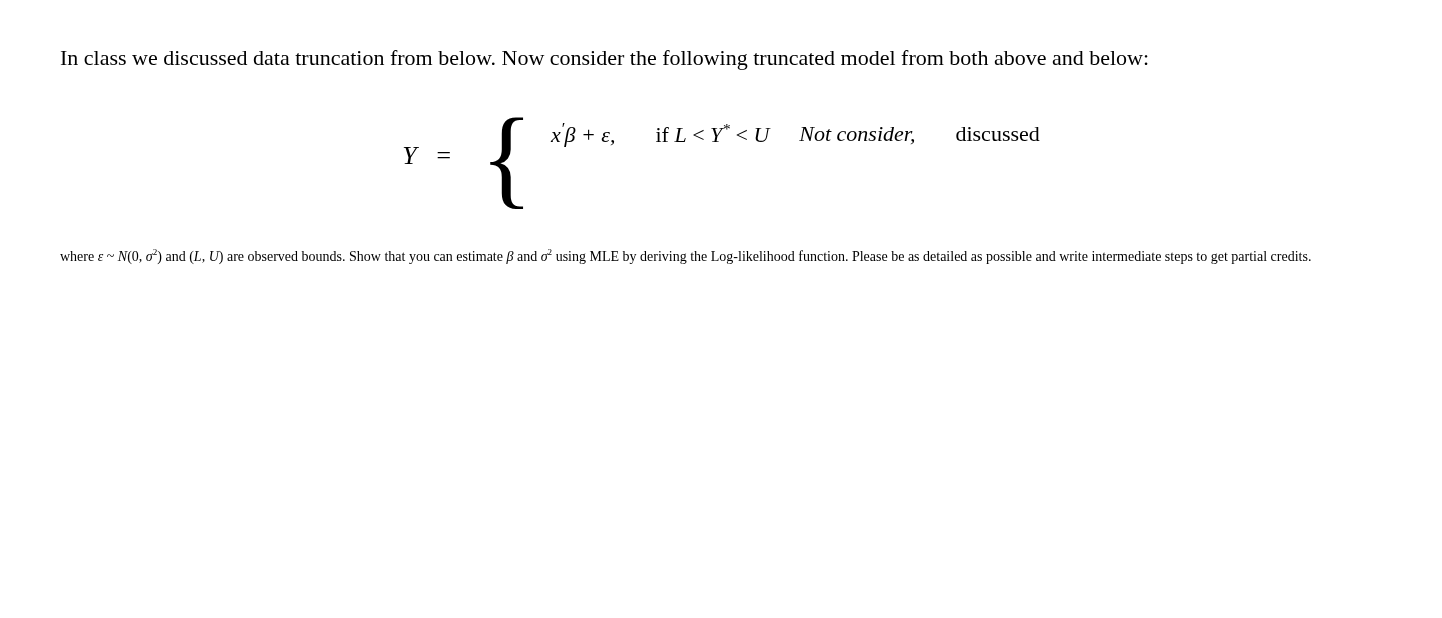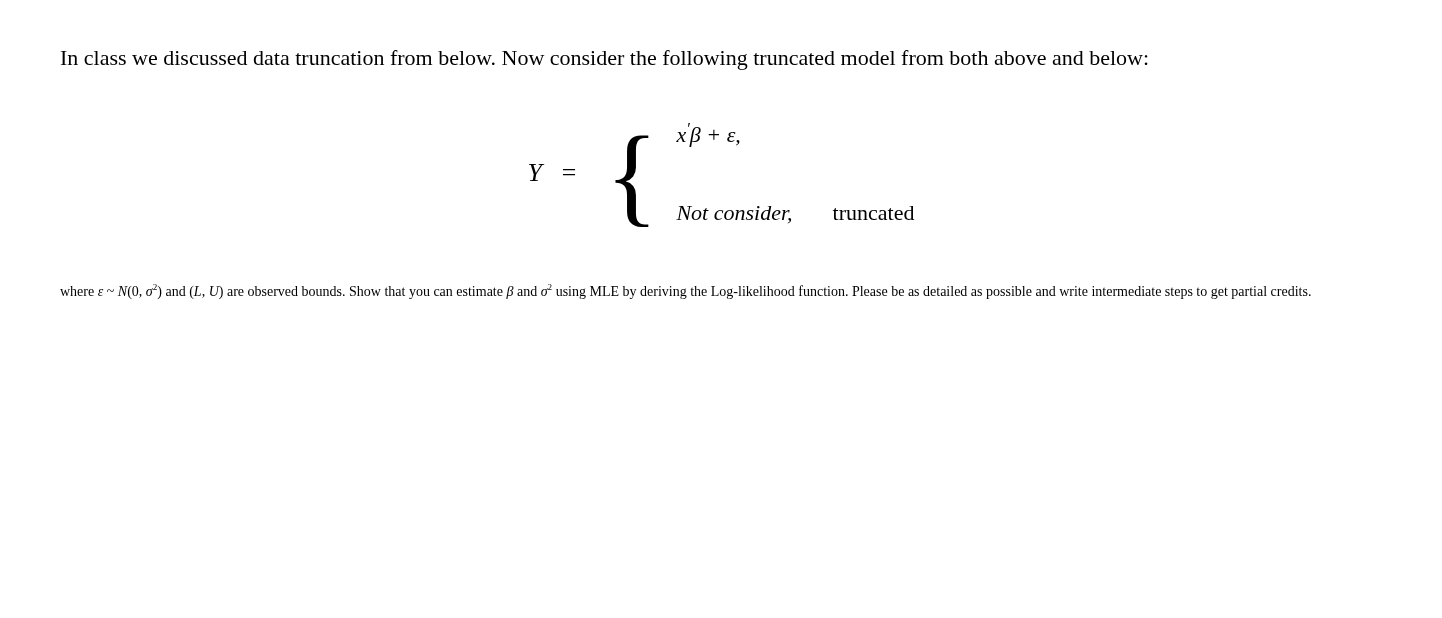--- a/index.html
+++ b/index.html
@@ -57,23 +57,23 @@
       line-height: 0.85;
       font-weight: 300;
       display: flex;
       align-items: center;
       color: #000;
       margin-top: 5px;
     }
 
     .cases-lines {
       display: flex;
-      flex-direction: column;
+      flex-direction: row;
       justify-content: center;
-      gap: 42px;
+      gap: 30px;
       padding: 10px 0;
     }
 
     .case-line {
       display: flex;
       align-items: baseline;
       gap: 40px;
       font-size: 22px;
     }
 
@@ -112,27 +112,30 @@
 
   <div class="brace-container">
     <div class="big-brace">{</div>
 
     <div class="cases-lines">
 
       <div class="case-line">
         <span class="case-expr">
           <i>x</i><span style="font-style:italic; font-size:0.75em; vertical-align:super;">′</span><i>β</i> + <i>ε</i>,
         </span>
+        <span class="case-cond">
+          if <i>L</i> &lt; <i>Y</i><span style="font-style:italic; font-size:0.7em; vertical-align:super;">*</span> &lt; <i>U</i>
+        </span>
       </div>
 
       <div class="case-line">
         <span class="case-expr">
           Not consider,
         </span>
-        <span class="case-cond">truncated</span>
+        <span class="case-cond">discussed</span>
       </div>
     </div>
   </div>
 </div>
 
 <p class="conclusion-paragraph">
   where <i>ε</i> ~ <i>N</i>(0, <i>σ</i><sup>2</sup>) and (<i>L</i>, <i>U</i>) are observed bounds. Show that you can estimate <i>β</i> and <i>σ</i><sup>2</sup> using MLE by deriving the Log-likelihood function. Please be as detailed as possible and write intermediate steps to get partial credits.
 </p>
 
 </body></html>

